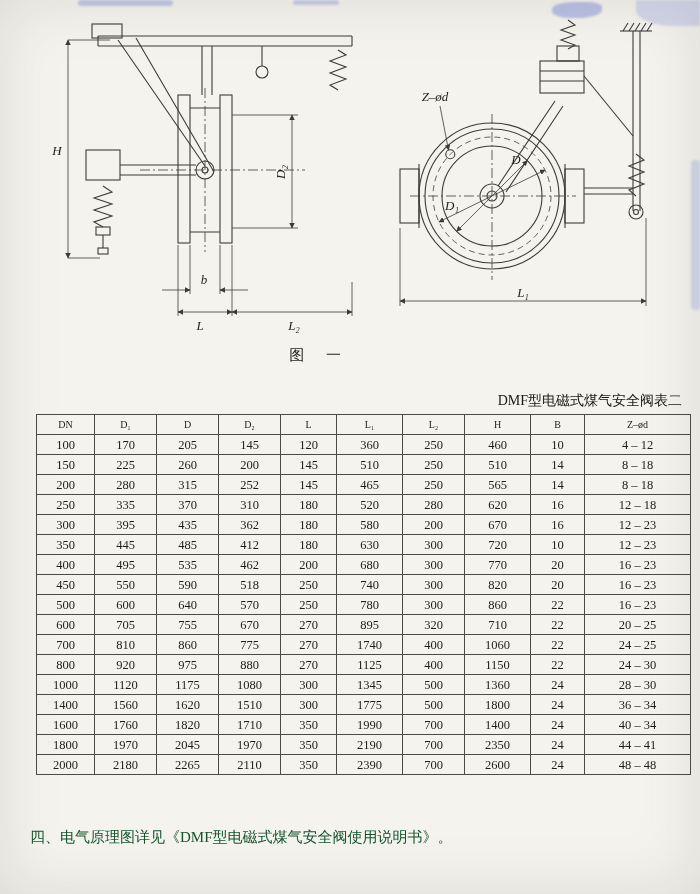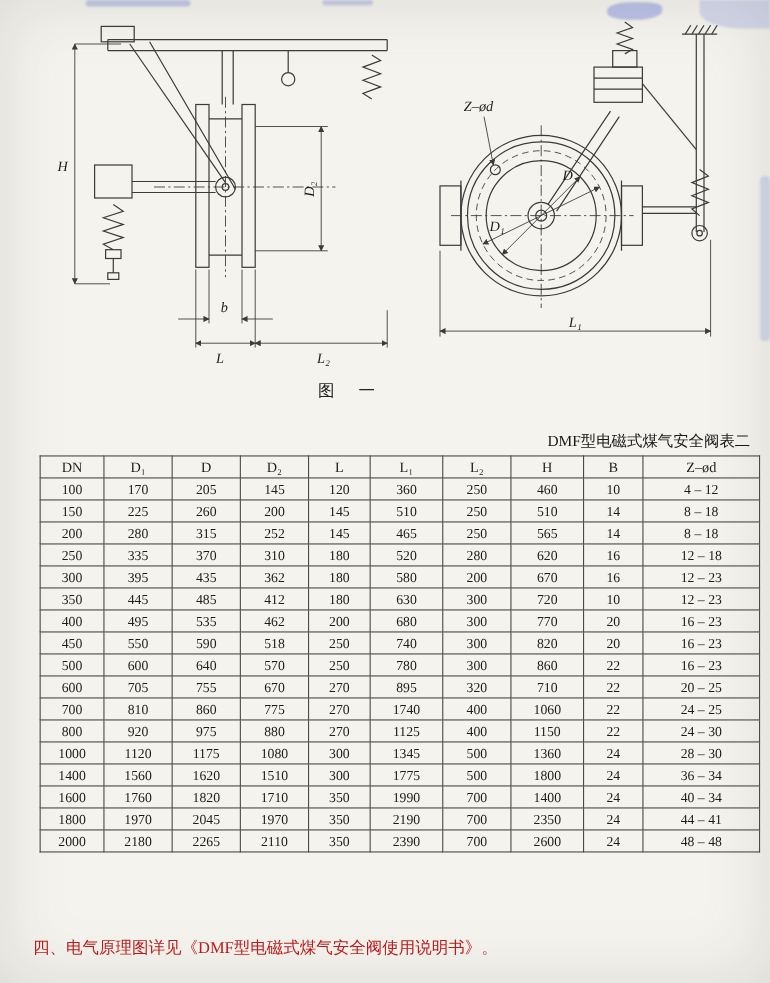--- a/index.html
+++ b/index.html
@@ -35,25 +35,25 @@
   table.dim {
     position:absolute; top:414px; left:36px; width:654px;
     border-collapse:collapse; table-layout:fixed;
     font-size:12.5px; color:#1c1c1c; background:transparent;
   }
   table.dim th, table.dim td {
     border:1px solid #4a4a46; text-align:center; vertical-align:middle;
     height:20px; line-height:18px; font-weight:normal; padding:0 1px;
     white-space:nowrap; overflow:hidden;
   }
-  table.dim th { font-size:13px; }
+  table.dim th { font-size:10px; }
 
   .footer-note {
-    position:absolute; top:852px; left:30px; width:660px;
-    font-size:15px; color:#b91c1c;
+    position:absolute; top:828px; left:30px; width:660px;
+    font-size:15px; color:#14532d;
   }
 </style>
 </head>
 <body>
 
 <div class="page">
 
   <div class="artifact a1"></div>
   <div class="artifact a2"></div>
   <div class="artifact a3"></div>

